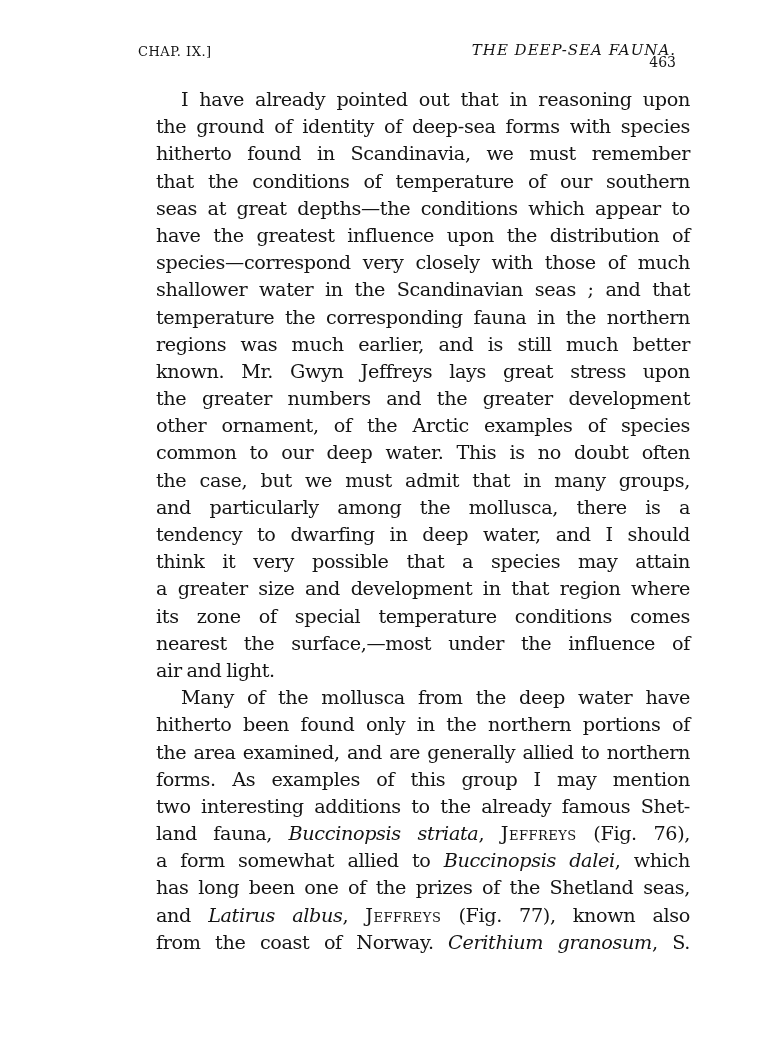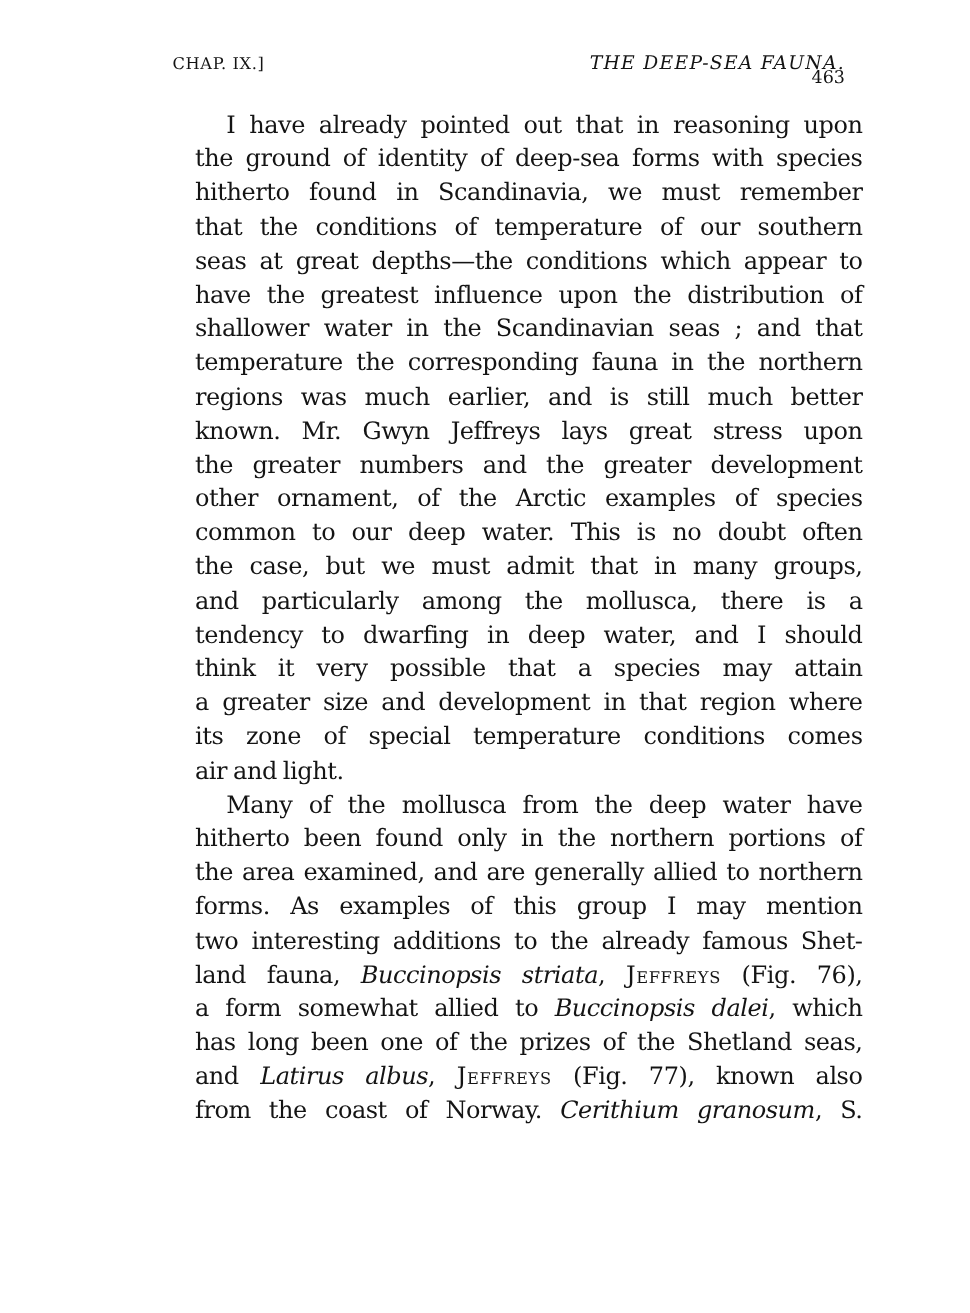--- a/index.html
+++ b/index.html
@@ -28,33 +28,35 @@
     <span class="rh-right">463</span>
   </div>
   <div class="body-text" id="body-text">
       <div class="para">
         <div class="line indent"><span>I have already pointed out that in reasoning upon</span></div>
         <div class="line"><span>the ground of identity of deep-sea forms with species</span></div>
         <div class="line"><span>hitherto found in Scandinavia, we must remember</span></div>
         <div class="line"><span>that the conditions of temperature of our southern</span></div>
         <div class="line"><span>seas at great depths—the conditions which appear to</span></div>
         <div class="line"><span>have the greatest influence upon the distribution of</span></div>
+        <div class="line"><span>species—correspond very closely with those of much</span></div>
         <div class="line"><span>shallower water in the Scandinavian seas ; and that</span></div>
         <div class="line"><span>temperature the corresponding fauna in the northern</span></div>
         <div class="line"><span>regions was much earlier, and is still much better</span></div>
         <div class="line"><span>known.  Mr. Gwyn Jeffreys lays great stress upon</span></div>
         <div class="line"><span>the greater numbers and the greater development</span></div>
         <div class="line"><span>other ornament, of the Arctic examples of species</span></div>
         <div class="line"><span>common to our deep water.  This is no doubt often</span></div>
         <div class="line"><span>the case, but we must admit that in many groups,</span></div>
         <div class="line"><span>and particularly among the mollusca, there is a</span></div>
         <div class="line"><span>tendency to dwarfing in deep water, and I should</span></div>
         <div class="line"><span>think it very possible that a species may attain</span></div>
         <div class="line"><span>a greater size and development in that region where</span></div>
         <div class="line"><span>its zone of special temperature conditions comes</span></div>
+        <div class="line"><span>nearest the surface,—most under the influence of</span></div>
         <div class="line last"><span>air and light.</span></div>
       </div>
       <div class="para">
         <div class="line indent"><span>Many of the mollusca from the deep water have</span></div>
         <div class="line"><span>hitherto been found only in the northern portions of</span></div>
         <div class="line"><span>the area examined, and are generally allied to northern</span></div>
         <div class="line"><span>forms.  As examples of this group I may mention</span></div>
         <div class="line"><span>two interesting additions to the already famous Shet-</span></div>
         <div class="line"><span>land fauna, </span><em>Buccinopsis striata</em><span>, </span><span class="sc">Jeffreys</span><span> (Fig. 76),</span></div>
         <div class="line"><span>a form somewhat allied to </span><em>Buccinopsis dalei</em><span>, which</span></div>

